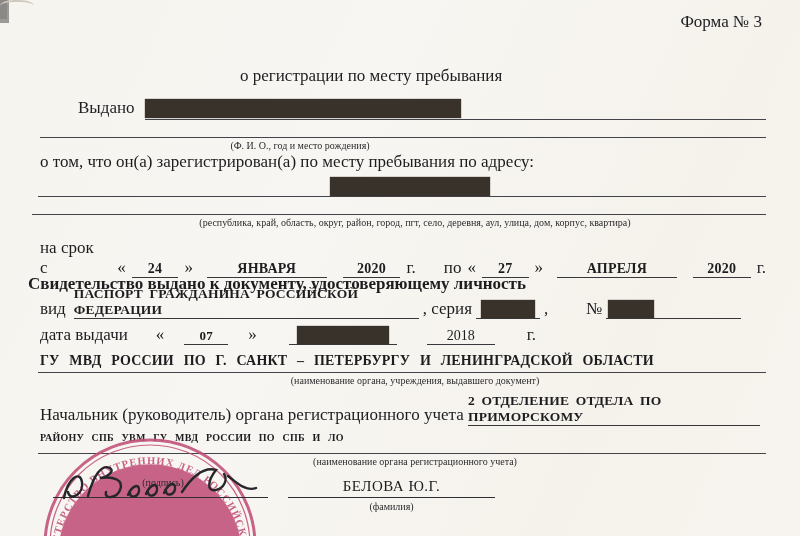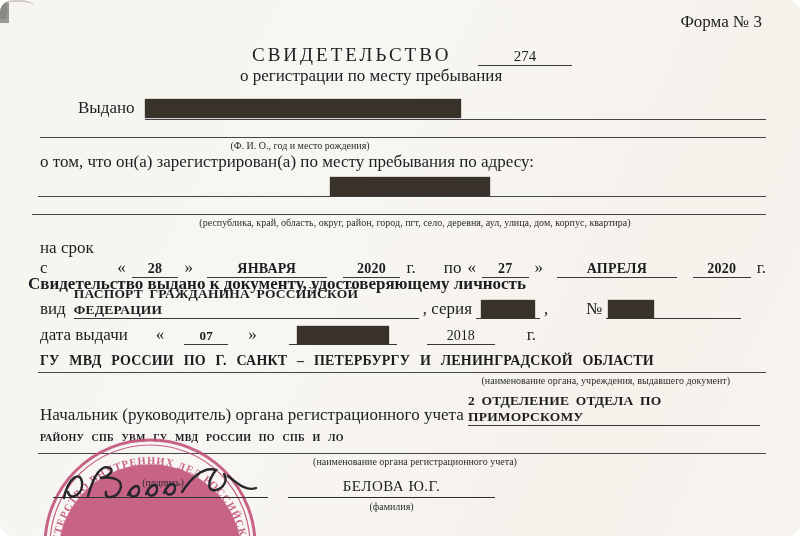--- a/index.html
+++ b/index.html
@@ -2,21 +2,20 @@
 <html><head>
 <meta charset="utf-8">
 <style>
   html,body{margin:0;padding:0;}
   body{width:800px;height:536px;overflow:hidden;}
   #page{
     position:relative;width:800px;height:536px;overflow:hidden;
     background:linear-gradient(115deg,#f6f4ef 0%,#f8f6f2 40%,#f5f2ec 75%,#f7f4ef 100%);
     font-family:"Liberation Serif","DejaVu Serif",serif;
     color:#1d1d20;
-    border-radius:13px;
   }
   .abs{position:absolute;}
   .t17{font-size:17px;line-height:20px;}
   .cap{font-size:10px;color:#2b2b2e;text-align:center;}
   .valb{font-weight:700;font-size:13.5px;letter-spacing:.2px;word-spacing:3px;}
   .uline{border-bottom:1.5px solid #38383c;display:inline-flex;justify-content:center;align-items:flex-end;box-sizing:border-box;}
   .rule{border-bottom:1.5px solid #43434a;height:0;}
   .redact{background:#38322b;box-shadow:0 0 1px #38322b;}
   .title{font-size:19px;letter-spacing:3px;}
   .quote{font-size:17px;}
@@ -27,44 +26,40 @@
 <body>
 
 <div id="page">
 
   <div class="abs artifact" style="left:0;top:4;width:7px;height:19px;"></div>
   <div class="abs artifact" style="left:0;top:56;width:9px;height:23px;opacity:.85;"></div>
   <div class="abs" style="left:0;top:190;width:34px;height:10px;border-top:2px solid #cfc9c0;border-radius:50%/60%;"></div>
 
   <div class="abs t17" style="top:12px;right:38px;">Форма № 3</div>
 
-  <div class="abs title" style="left:252px;top:44px;">СВИДЕТЕЛЬСТВО</div>
-  <div class="abs uline" style="left:478px;top:46px;width:94px;height:20px;font-size:15px;">
-    <span>274</span>
-  </div>
   <div class="abs t17" style="left:240px;top:66px;">о регистрации по месту пребывания</div>
 
   <div class="abs t17" style="left:78px;top:98px;">Выдано</div>
   <div class="abs rule" style="left:145px;top:119px;width:621px;"></div>
   <div class="abs redact" style="left:145px;top:99px;width:316px;height:19px;"></div>
 
   <div class="abs rule" style="left:40px;top:137px;width:726px;"></div>
   <div class="abs cap" style="left:150px;top:140px;width:300px;">(Ф. И. О., год и место рождения)</div>
 
   <div class="abs t17" style="left:40px;top:152px;">о том, что он(а) зарегистрирован(а) по месту пребывания по адресу:</div>
 
   <div class="abs rule" style="left:38px;top:196px;width:728px;"></div>
   <div class="abs redact" style="left:330px;top:177px;width:160px;height:19px;"></div>
   <div class="abs rule" style="left:32px;top:214px;width:734px;"></div>
   <div class="abs cap" style="left:100px;top:217px;width:630px;">(республика, край, область, округ, район, город, пгт, село, деревня, аул, улица, дом, корпус, квартира)</div>
 
   <div class="abs row" style="left:40px;top:238px;width:726px;gap:6px;">
     <span class="t17">на срок с</span>
     <span class="quote" style="margin-left:10px;">«</span>
-    <span class="uline valb" style="width:50px;height:20px;font-size:14px;">28</span>
+    <span class="uline valb" style="width:50px;height:20px;font-size:14px;">24</span>
     <span class="quote">»</span>
     <span class="uline valb" style="width:128px;height:20px;font-size:14px;margin-left:8px;">ЯНВАРЯ</span>
     <span class="uline valb" style="width:62px;height:20px;font-size:14px;margin-left:10px;">2020</span>
     <span class="t17">г.</span>
     <span class="t17" style="margin-left:22px;text-align:center;">по</span>
     <span class="quote">«</span>
     <span class="uline valb" style="width:50px;height:20px;font-size:14px;">27</span>
     <span class="quote">»</span>
     <span class="uline valb" style="width:128px;height:20px;font-size:14px;margin-left:8px;">АПРЕЛЯ</span>
     <span class="uline valb" style="width:62px;height:20px;font-size:14px;margin-left:10px;">2020</span>
@@ -94,21 +89,21 @@
     <span class="quote">»</span>
     <span class="uline" style="width:108px;height:20px;margin-left:12px;">
       <span class="redact" style="width:92px;height:18px;"></span>
     </span>
     <span class="uline" style="width:68px;height:20px;font-size:14px;margin-left:10px;">2018</span>
     <span class="t17" style="margin-left:12px;">г.</span>
   </div>
 
   <div class="abs valb" style="left:40px;top:353px;font-size:14px;word-spacing:6px;">ГУ МВД РОССИИ ПО Г. САНКТ – ПЕТЕРБУРГУ И ЛЕНИНГРАДСКОЙ ОБЛАСТИ</div>
   <div class="abs rule" style="left:38px;top:372px;width:728px;"></div>
-  <div class="abs cap" style="left:100px;top:375px;width:630px;text-align:right;">(наименование органа, учреждения, выдавшего документ)</div>
+  <div class="abs cap" style="left:100px;top:375px;width:630px;">(наименование органа, учреждения, выдавшего документ)</div>
 
   <div class="abs t17" style="left:40px;top:405px;">Начальник (руководитель) органа регистрационного учета</div>
   <div class="abs uline valb" style="left:468px;top:405px;width:292px;height:21px;font-size:13.5px;">2 ОТДЕЛЕНИЕ ОТДЕЛА  ПО ПРИМОРСКОМУ</div>
   <div class="abs valb" style="left:40px;top:432px;font-size:10px;word-spacing:5px;">РАЙОНУ СПБ УВМ  ГУ  МВД РОССИИ  ПО СПБ  И  ЛО</div>
   <div class="abs rule" style="left:38px;top:453px;width:728px;"></div>
   <div class="abs cap" style="left:100px;top:456px;width:630px;">(наименование органа регистрационного учета)</div>
 
   <svg class="abs" style="left:28px;top:425px;" width="245" height="111" viewBox="-122 -108 245 111" aria-hidden="true">
     <g transform="translate(0,12)" stroke="#c14f78" fill="none" opacity="0.88">
       <circle cx="0" cy="0" r="105" stroke-width="3"></circle>

